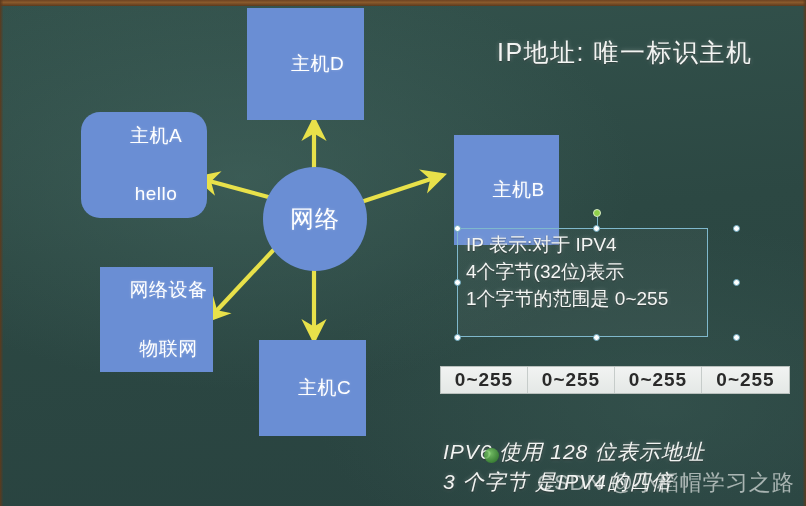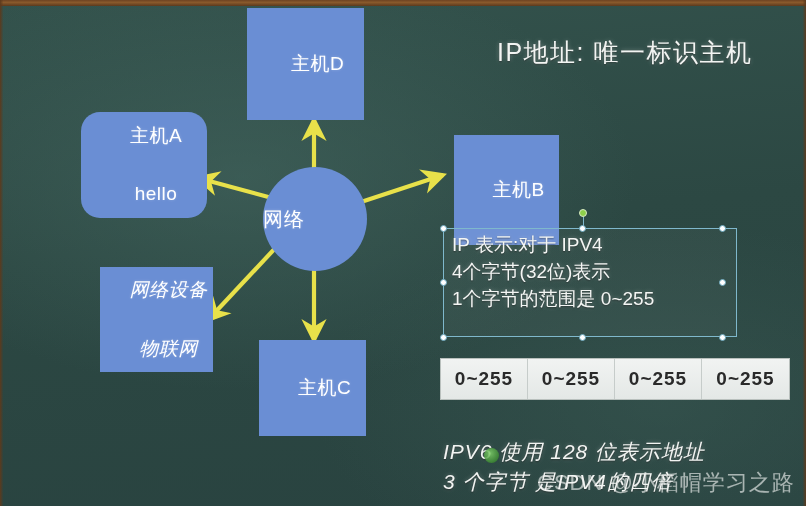--- a/index.html
+++ b/index.html
@@ -48,41 +48,41 @@
     padding-left: 24px;
   }
   .node .l2 { font-size: 19px; margin-top: 36px; }
 
   #node-network {
     position: absolute;
     width: 104px; height: 104px;
     border-radius: 50%;
     background: #6a8ed4;
     color: #fff;
-    display: flex; align-items: center; 
-    font-size: 20px;
+    display: flex; align-items: center; justify-content: center;
+    font-size: 24px;
     text-shadow: 0 0 3px rgba(255,255,255,0.3);
     letter-spacing: 1px;
   }
 
   #title {
     position: absolute;
     color: #f2f4f2;
     font-size: 25px;
     letter-spacing: 1.5px;
     text-shadow: 0 0 4px rgba(255,255,255,0.35), 0 1px 2px rgba(0,0,0,0.5);
     white-space: nowrap;
     margin-left: 20px;
   }
 
   
   #textbox {
     position: absolute;
-    left: 443px; top: 228px;
-    width: 294px; height: 109px;
+    left: 457px; top: 228px;
+    width: 251px; height: 109px;
     border: 1px solid #7fb8cc;
     background: rgba(255,255,255,0.035);
   }
   #textbox .lines {
     position: absolute;
     left: 8px; top: 3px;
     color: #f4f6f4;
     font-size: 19px;
     line-height: 1.42;
     white-space: nowrap;
@@ -106,25 +106,25 @@
   }
   #rot-stem {
     position: absolute;
     left: 139px; top: -12px; width: 1px; height: 12px;
     background: #7fb8cc;
   }
 
   
   #octets {
     position: absolute;
-    left: 440px; top: 358px;
+    left: 440px; top: 366px;
     display: flex;
     background: #e9eceb;
     border: 1px solid #b9c0bd;
-    height: 42px;
+    height: 28px;
   }
   #octets .cell {
     width: 87px;
     display: flex; align-items: center; justify-content: center;
     color: #2a2a2a;
     font-weight: bold;
     font-size: 19px;
     letter-spacing: 1px;
     border-right: 1px solid #c6ccca;
     background: linear-gradient(180deg,#f1f3f2 0%,#e4e8e6 100%);
@@ -195,21 +195,21 @@
 
   <div class="node" id="host-a" style="left:81px; top:112px; width:126px; height:106px;border-radius:19px;">
     <span>主机A</span>
     <span class="l2">hello</span>
   </div>
 
   <div class="node" id="host-b" style="left:454px; top:114px; width:105px; height:110px;margin-top:21px;">
     <span>主机B</span>
   </div>
 
-  <div class="node" id="net-device" style="left:100px; top:267px; width:113px; height:105px;font-style:italic;">
+  <div class="node" id="net-device" style="left:100px; top:267px; width:113px; height:105px;">
     <span>网络设备</span>
     <span class="l2">物联网</span>
   </div>
 
   <div class="node" id="host-c" style="left:259px; top:340px; width:107px; height:96px;">
     <span>主机C</span>
   </div>
 
   <div id="node-network" style="left:263px; top:167px;">
     <span>网络</span>

